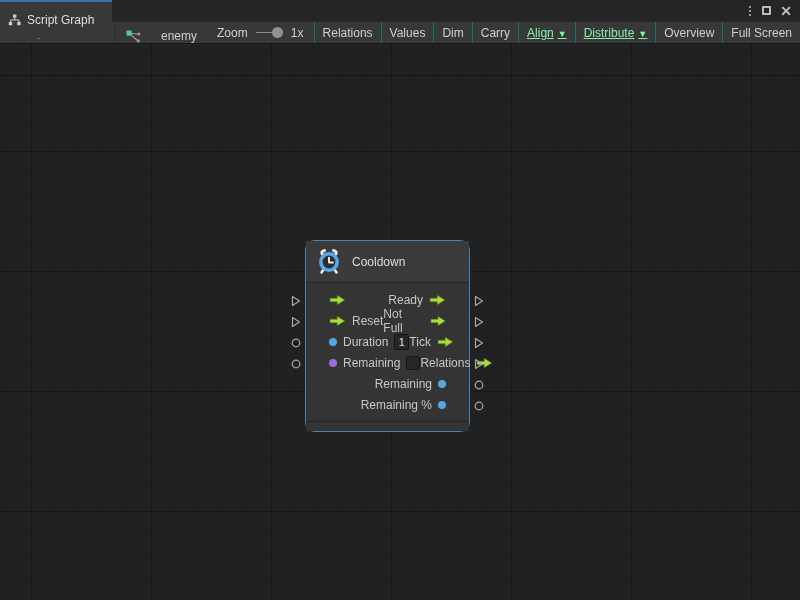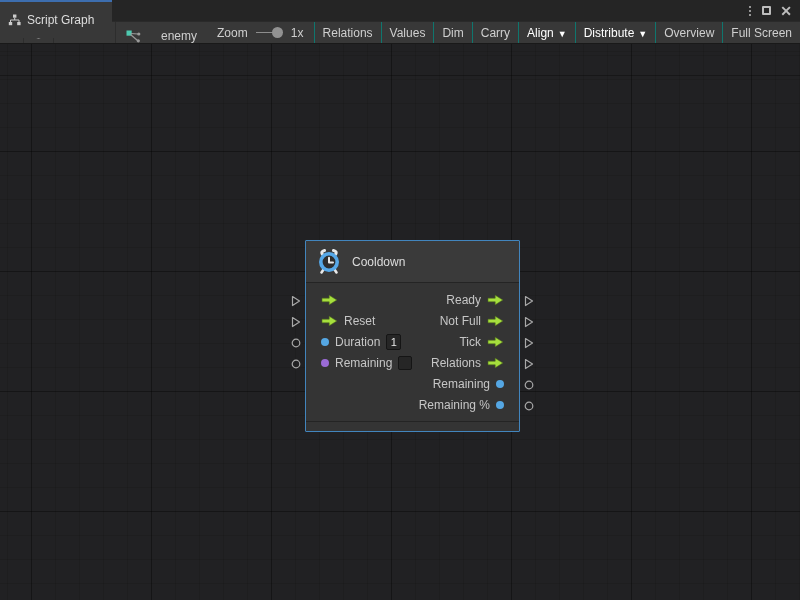--- a/index.html
+++ b/index.html
@@ -30,21 +30,21 @@
   .toolbar {
     height:23px; background:#383838; border-top:1px solid #2a2a2a; border-bottom:1px solid #191919;
     display:flex; align-items:stretch; font-size:12px; color:#cfcfcf; white-space:nowrap;
   }
   .tb-btn {
     display:flex; align-items:center; justify-content:center; padding:0 8px;
     border-right:1px solid #2d2d2d; cursor:pointer;
   }
   .tb-btn.no-sep { border-right:none; }
   .tb-btn.left-sep { border-left:1px solid #0f766e; border-right:none; }
-  .tb-btn.disabled { color:#ffffff; cursor:default; }
+  .tb-btn.disabled { color:#86efac; cursor:default;text-decoration:underline; }
   .caret { font-size:9px; margin-left:4px; position:relative; top:1px; }
   .code-btn { min-width:62px; }
   .breadcrumb { display:flex; align-items:flex-end; gap:20px; padding:0 10px; cursor:pointer; }
   .zoom-wrap { display:flex; align-items:center; gap:8px; padding:0 10px; width:165px; }
   .zoom-track { position:relative; flex:1; height:11px; display:flex; align-items:center; cursor:pointer; }
   .zoom-track .line { width:100%; height:1px; background:#8d8d8d; }
   .zoom-handle { position:absolute; right:0; top:0; width:11px; height:11px; border-radius:50%; background:#929292; }
   .spacer { flex:1; }
 
   
@@ -54,29 +54,29 @@
     background-image:
       repeating-linear-gradient(to right, rgba(0,0,0,0.30) 0 1px, transparent 1px 120px),
       repeating-linear-gradient(to bottom, rgba(0,0,0,0.30) 0 1px, transparent 1px 120px),
       repeating-linear-gradient(to right, rgba(0,0,0,0.10) 0 1px, transparent 1px 24px),
       repeating-linear-gradient(to bottom, rgba(0,0,0,0.10) 0 1px, transparent 1px 24px);
     background-position: 31px 0, 0 107px, 7px 0, 0 11px;
   }
 
   
   .node {
-    position:absolute; left:305px; top:196px; width:215px;
-    border:1px solid #4285bd; background:#343434; border-radius:1px;
+    position:absolute; left:305px; top:196px; width:165px;
+    border:1px solid #4285bd; background:#343434; border-radius:10px;
   }
   .node-header {
     height:42px; background:#3a3a3a; border-bottom:1px solid #242424;
     display:flex; align-items:center; gap:10px; padding:0 10px;
   }
   .node-title { color:#dcdcdc; }
-  .node-body { padding:6px 8px; }
+  .node-body { padding:6px 16px; }
   .node-footer { height:10px; border-top:1px solid #242424; background:#343434; }
   .row { display:flex; align-items:center; height:21px; padding:0 7px; }
   .pside { display:flex; align-items:center; gap:6px; }
   .pside.right { margin-left:auto; }
   .plabel { color:#c6c6c6; }
   .dot { width:8px; height:8px; border-radius:50%; display:inline-block; }
   .dot.blue { background:#55a7e3; }
   .dot.purple { background:#9b6bd6; }
   .field {
     min-width:15px; height:16px; padding:0 3px; background:#262626; border:1px solid #151515;

